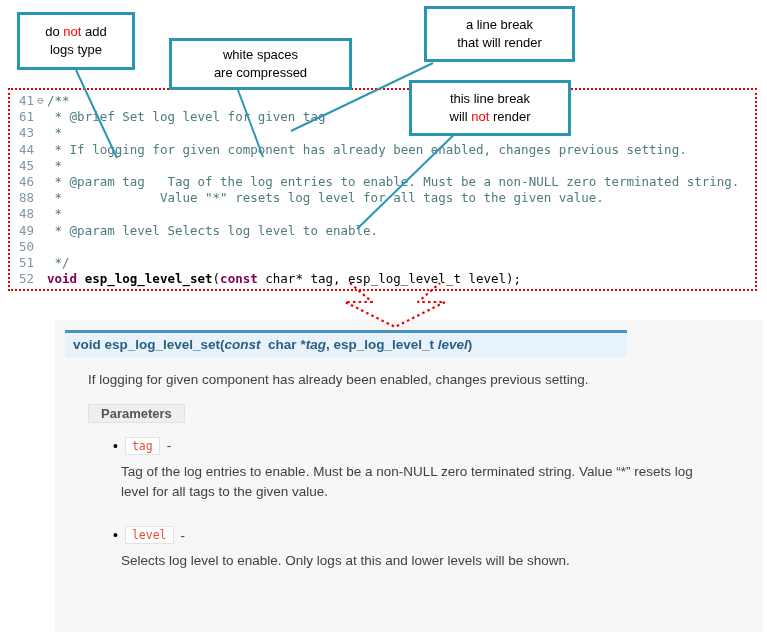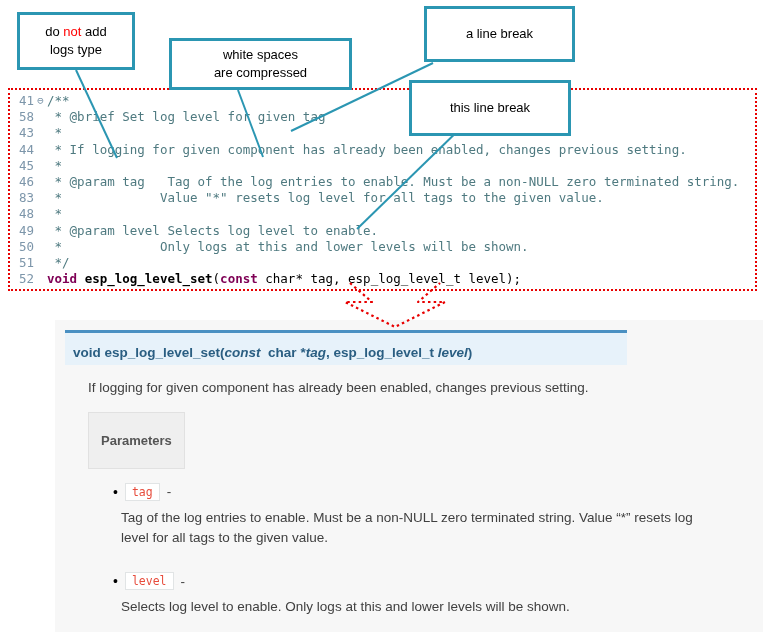--- a/index.html
+++ b/index.html
@@ -42,59 +42,59 @@
   .code-text .fn { color:#000; font-weight:bold; }
 
   
   .docs-panel {
     position:absolute; left:55px; top:320px; width:708px; height:312px; z-index:1;
     background:var(--docs_bg); color:var(--body_text); font-size:13.5px;
   }
   .sig {
     margin:10px 0 0 10px; width:546px;
     background:var(--sig_bg); border-top:3px solid var(--sig_border);
-    padding:12px 8px 5px 8px; font-size:13.5px; color:var(--sig_text);
+    padding:4px 8px 5px 8px; font-size:13.5px; color:var(--sig_text);
     white-space:pre;
   }
   .sig .b { font-weight:bold; }
   .sig .i { font-style:italic; }
   .docs-p { margin:14px 0 0 33px; line-height:1.4; }
   .params-label {
     display:inline-block; margin:14px 12px 0 33px;
     background:var(--params_bg); border:1px solid var(--params_border);
-    padding:20px 12px; font-weight:bold; color:#555; font-size:13px;
+    padding:1px 12px; font-weight:bold; color:#555; font-size:13px;
   }
   #params-list { list-style:none; margin:14px 0 0 58px; padding:0; }
   #params-list li { margin-bottom:24px; }
   .param-row { display:flex; align-items:center; gap:7px; }
   .bullet { font-size:14px; color:#000; }
   .chip {
     font-family:"DejaVu Sans Mono", monospace; font-size:11.5px;
     color:var(--param_accent); background:#fff;
     border:1px solid var(--chip_border); padding:1px 6px;
   }
   .param-desc { margin:7px 0 0 8px; width:592px; line-height:1.5; }
 </style>
 </head>
 <body>
 
 <div class="canvas">
 
   <div class="code-panel">
     <div id="code-lines">
         <div class="code-line"><span class="gutter">41</span><span class="fold">⊖</span><span class="code-text"><span class="cm">/**</span></span></div>
-        <div class="code-line"><span class="gutter">58</span><span class="fold"></span><span class="code-text"><span class="cm"> * @brief Set log level for given tag</span></span></div>
+        <div class="code-line"><span class="gutter">61</span><span class="fold"></span><span class="code-text"><span class="cm"> * @brief Set log level for given tag</span></span></div>
         <div class="code-line"><span class="gutter">43</span><span class="fold"></span><span class="code-text"><span class="cm"> *</span></span></div>
         <div class="code-line"><span class="gutter">44</span><span class="fold"></span><span class="code-text"><span class="cm"> * If logging for given component has already been enabled, changes previous setting.</span></span></div>
         <div class="code-line"><span class="gutter">45</span><span class="fold"></span><span class="code-text"><span class="cm"> *</span></span></div>
         <div class="code-line"><span class="gutter">46</span><span class="fold"></span><span class="code-text"><span class="cm"> * @param tag   Tag of the log entries to enable. Must be a non-NULL zero terminated string.</span></span></div>
-        <div class="code-line"><span class="gutter">83</span><span class="fold"></span><span class="code-text"><span class="cm"> *             Value "*" resets log level for all tags to the given value.</span></span></div>
+        <div class="code-line"><span class="gutter">88</span><span class="fold"></span><span class="code-text"><span class="cm"> *             Value "*" resets log level for all tags to the given value.</span></span></div>
         <div class="code-line"><span class="gutter">48</span><span class="fold"></span><span class="code-text"><span class="cm"> *</span></span></div>
         <div class="code-line"><span class="gutter">49</span><span class="fold"></span><span class="code-text"><span class="cm"> * @param level Selects log level to enable.</span></span></div>
-        <div class="code-line"><span class="gutter">50</span><span class="fold"></span><span class="code-text"><span class="cm"> *             Only logs at this and lower levels will be shown.</span></span></div>
+        <div class="code-line"><span class="gutter">50</span><span class="fold"></span></div>
         <div class="code-line"><span class="gutter">51</span><span class="fold"></span><span class="code-text"><span class="cm"> */</span></span></div>
         <div class="code-line"><span class="gutter">52</span><span class="fold"></span><span class="code-text"><span class="kw">void</span><span> </span><span class="fn">esp_log_level_set</span><span>(</span><span class="kw">const</span><span> char* tag, esp_log_level_t level);</span></span></div>
       </div>
   </div>
 
   <svg class="overlay" viewBox="0 0 767 637">
     <line class="tealline" x1="76" y1="70" x2="117" y2="158"></line>
     <line class="tealline" x1="238" y1="90" x2="263" y2="157"></line>
     <line class="tealline" x1="433" y1="63" x2="291" y2="131"></line>
     <line class="tealline" x1="467" y1="122" x2="357" y2="229"></line>
@@ -104,23 +104,25 @@
   <div class="callout" id="callout-1">
       <div><span>do </span><span class="red">not</span><span> add</span></div>
       <div><span>logs type</span></div>
     </div>
   <div class="callout" id="callout-2">
       <div><span>white spaces</span></div>
       <div><span>are compressed</span></div>
     </div>
   <div class="callout" id="callout-3">
       <div><span>a line break</span></div>
+      <div><span>that will render</span></div>
     </div>
   <div class="callout" id="callout-4">
       <div><span>this line break</span></div>
+      <div><span>will </span><span class="red">not</span><span> render</span></div>
     </div>
 
   <div class="docs-panel">
     <div class="sig" id="sig"><span class="b">void </span><span class="b">esp_log_level_set</span><span class="b">(</span><span class="b i">const</span><span class="b">  char *</span><span class="b i">tag</span><span class="b">, </span><span class="b">esp_log_level_t </span><span class="b i">level</span><span class="b">)</span></div>
     <div class="docs-p">If logging for given component has already been enabled, changes previous setting.</div>
     <div class="params-label">Parameters</div>
     <ul id="params-list">
         <li>
           <div class="param-row">
             <span class="bullet">•</span>

